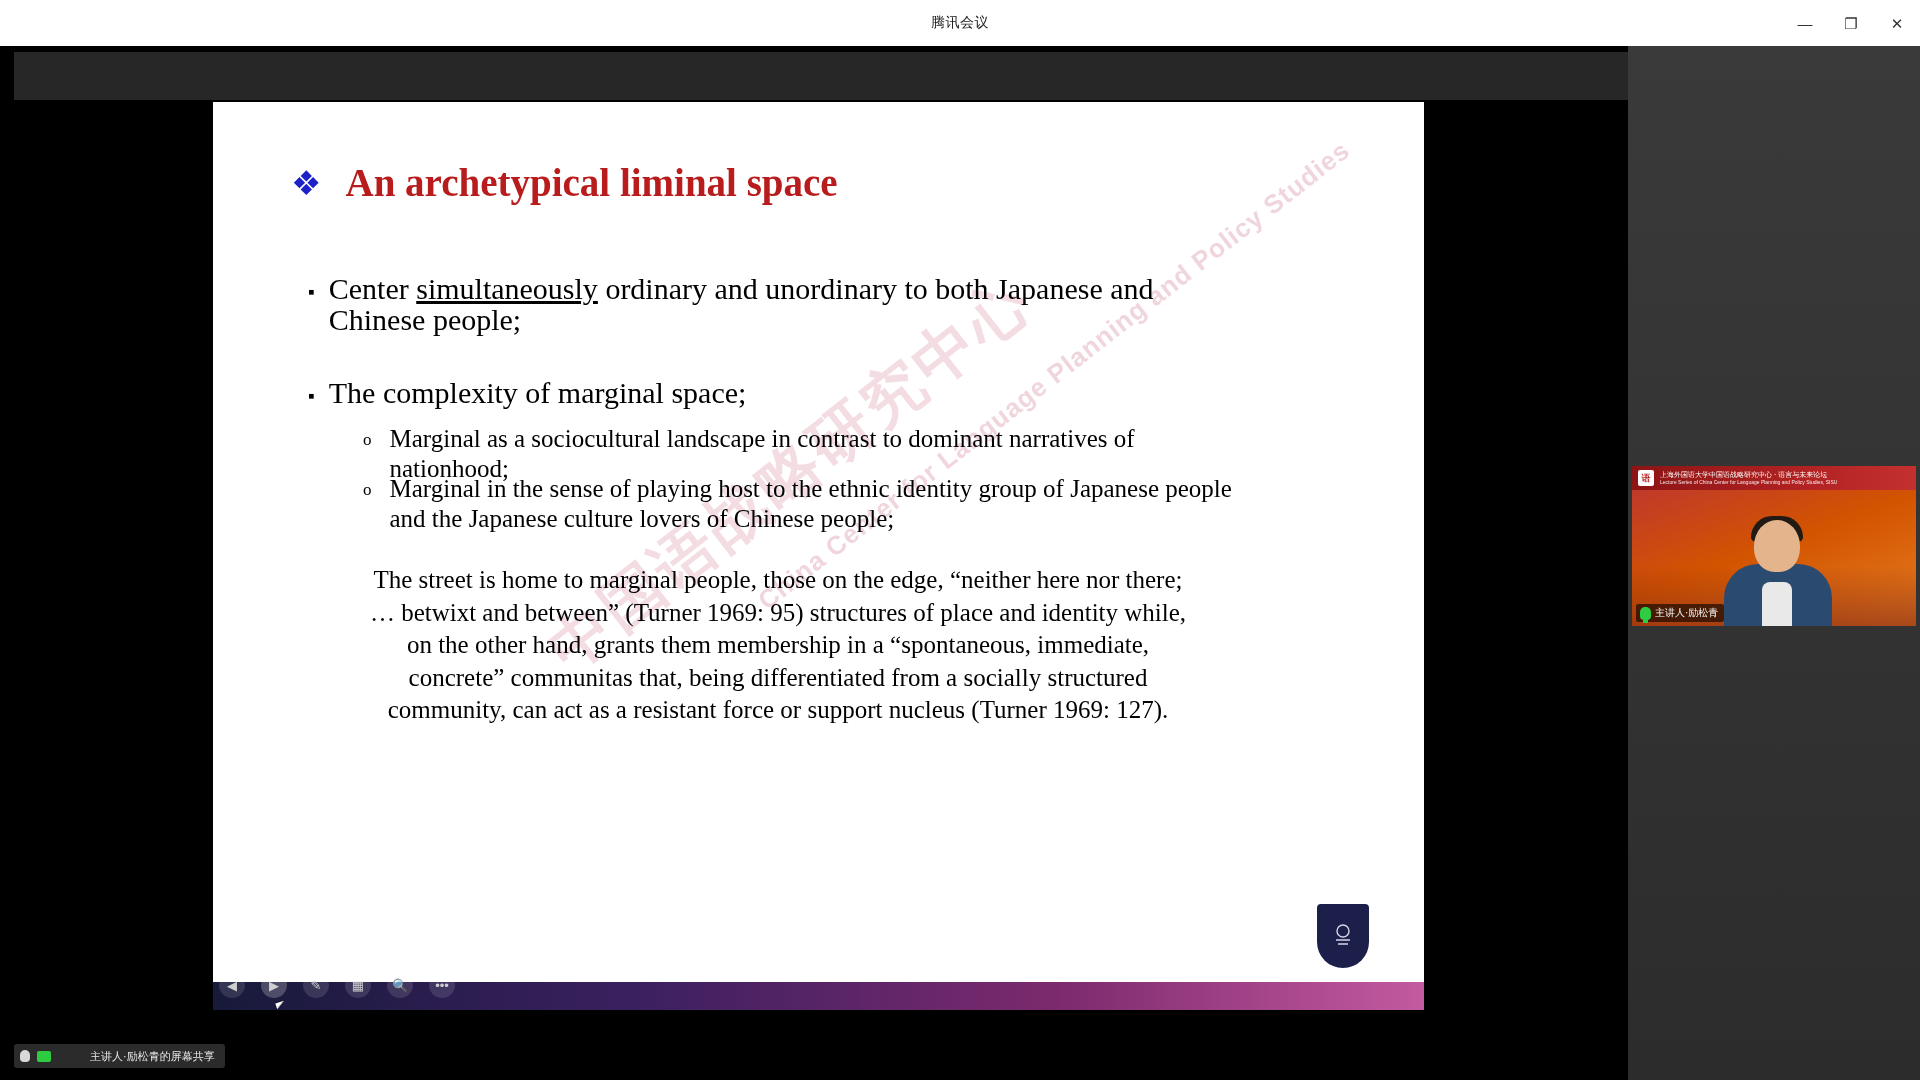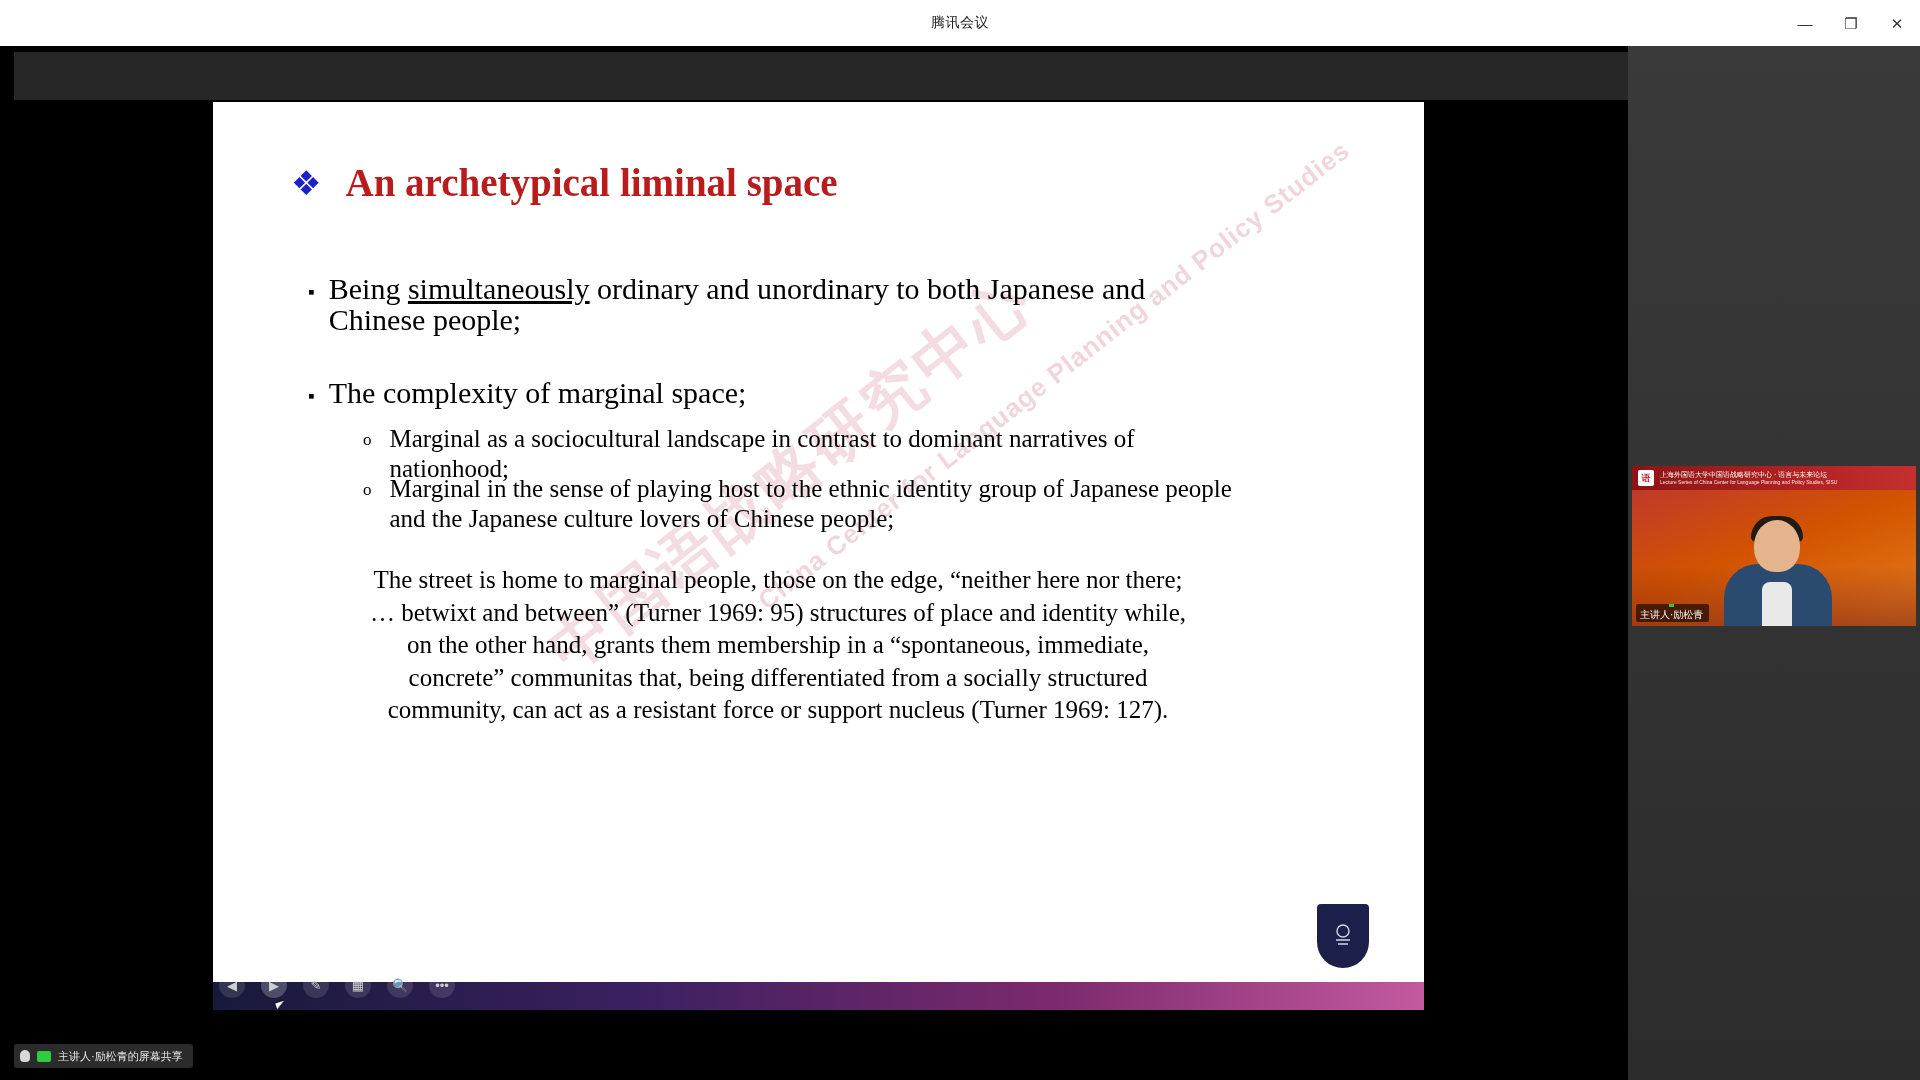--- a/index.html
+++ b/index.html
@@ -211,21 +211,20 @@
   .vt-shirt {
     position: absolute; left: 44px; bottom: 0; width: 30px; height: 44px;
     background: #e9e9e9; border-radius: 8px 8px 0 0;
   }
   .vt-label {
     position: absolute; left: 4px; bottom: 4px;
     height: 18px; padding: 0 6px 0 4px;
     background: rgba(0,0,0,0.6);
     display: flex; align-items: center; gap: 4px;
     border-radius: 2px;
-    flex-direction: column;
   }
   .mic-ico {
     width: 11px; height: 13px; background: #2ecc40; border-radius: 5px 5px 4px 4px;
     position: relative;
   }
   .mic-ico::after {
     content: ""; position: absolute; left: 3px; bottom: -3px; width: 5px; height: 3px; background: #2ecc40;
   }
   .vt-label span { font-size: 10px; color: #fff; }
 
@@ -235,21 +234,21 @@
     height: 24px; padding: 0 10px 0 6px;
     background: #2b2b2b; border-radius: 3px;
     display: flex; align-items: center; gap: 7px;
   }
   .share-indicator .mic2 {
     width: 10px; height: 12px; background: #d8d8d8; border-radius: 5px 5px 4px 4px;
   }
   .share-indicator .scr {
     width: 14px; height: 11px; background: #2ecc40; border-radius: 2px;
   }
-  .share-indicator span { font-size: 11px; color: #e8e8e8; }
+  .share-indicator span { font-size: 11px; color: #e8e8e8; margin-left: 32px; }
 </style>
 </head>
 <body>
 
 <div id="app">
 
   <div class="titlebar">
     <div class="title">腾讯会议</div>
     <div class="win-controls">
       <div class="win-btn">—</div>
@@ -271,21 +270,21 @@
 
         <div class="slide-inner">
           <div class="slide-title">
             <div class="diamond-bullet">❖</div>
             <h1>An archetypical liminal space</h1>
           </div>
 
           <div class="bullet-l1 body-text b1">
             <div class="sq">▪</div>
             <div class="txt">
-              <span>Being </span><span class="u">simultaneously</span><span> ordinary and unordinary to both Japanese and Chinese people;</span>
+              <span>Center </span><span class="u">simultaneously</span><span> ordinary and unordinary to both Japanese and Chinese people;</span>
             </div>
           </div>
 
           <div class="bullet-l1 body-text b2">
             <div class="sq">▪</div>
             <div class="txt">The complexity of marginal space;</div>
           </div>
 
           <div class="sub body-text s1">
             <div class="o">o</div>

